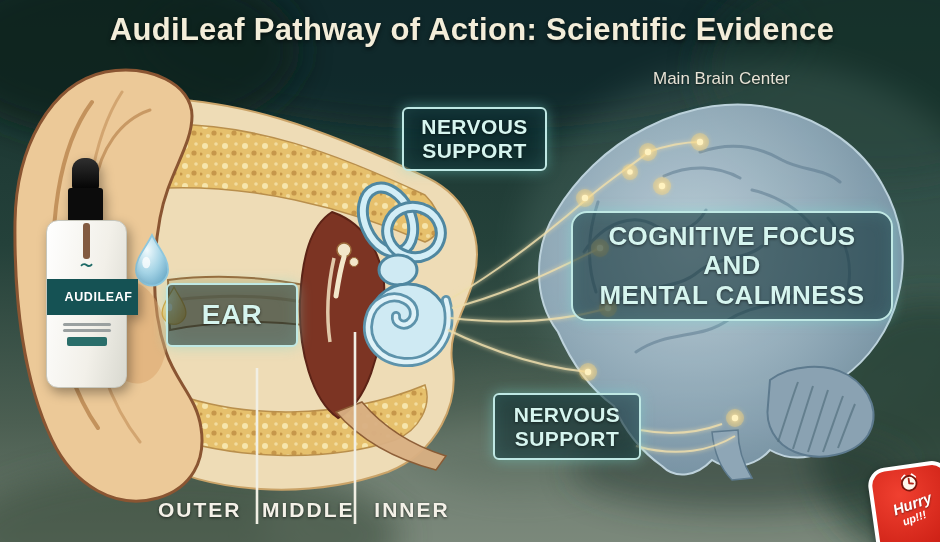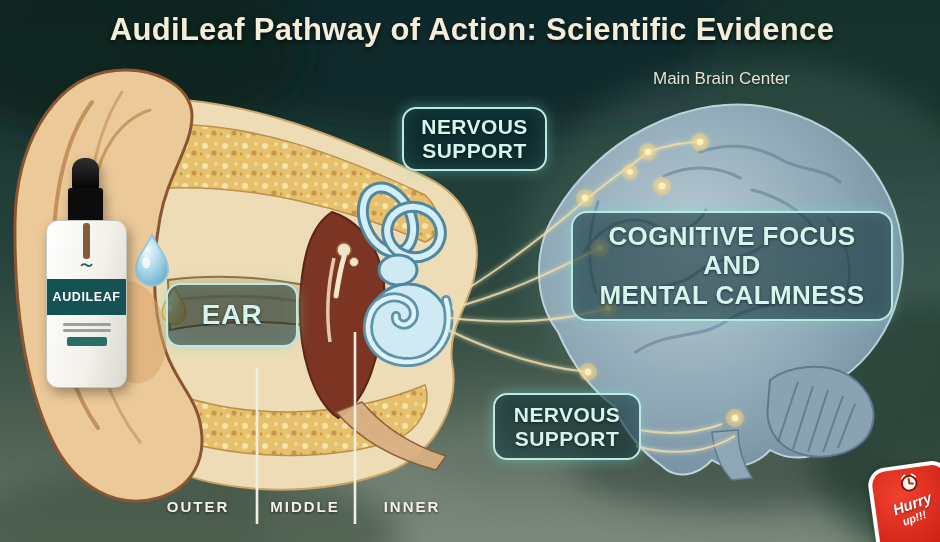--- a/index.html
+++ b/index.html
@@ -8,49 +8,49 @@
   .stage svg.scene{position:absolute;left:0;top:0;}
 
   .title{position:absolute;top:10px;left:0;width:100%;margin:2px;text-align:center;
          font-size:31px;font-weight:800;color:#f3edd9;letter-spacing:.3px;
          text-shadow:0 2px 4px rgba(0,0,0,.6);}
 
   .brain-caption{position:absolute;left:653px;top:69px;font-size:17px;color:#e7e3d6;
          text-shadow:0 1px 2px rgba(0,0,0,.55);text-align:right;}
 
   .callout{position:absolute;display:flex;flex-direction:column;align-items:center;justify-content:center;
-         background:rgba(8,42,46,.58);border:2px solid #bfe8e4;border-radius:14px;
+         background:rgba(8,42,46,.58);border:2px solid #bfe8e4;border-radius:6px;
          box-shadow:0 0 14px rgba(120,220,210,.45), inset 0 0 18px rgba(120,220,210,.14);
          color:#d6f5ef;font-weight:bold;line-height:1.12;letter-spacing:.4px;
          text-shadow:0 1px 3px rgba(0,0,0,.55);text-align:center;}
   .nervous-top{left:402px;top:107px;width:141px;height:60px;font-size:21px;}
   .cognitive{left:571px;top:211px;width:318px;height:106px;font-size:26px;border-radius:16px;}
   .ear-comfort{left:166px;top:283px;width:128px;height:60px;font-size:28px;}
   .nervous-bottom{left:493px;top:393px;width:144px;height:63px;font-size:21px;}
 
-  .sec{position:absolute;top:498px;font-size:15px;font-weight:bold;color:#f4f1e8;
+  .sec{position:absolute;top:498px;font-size:21px;font-weight:bold;color:#f4f1e8;
        letter-spacing:2px;text-align:center;text-shadow:0 1px 3px rgba(0,0,0,.6);}
   .sec-outer{left:158px;width:80px;}
   .sec-middle{left:262px;width:86px;}
   .sec-inner{left:372px;width:80px;}
 
   .bottle{position:absolute;left:44px;top:158px;width:84px;height:230px;
           filter:drop-shadow(3px 5px 6px rgba(0,0,0,.35));}
   .bulb{position:absolute;left:28px;top:0;width:27px;height:34px;
         background:linear-gradient(#2f2f2f,#000);border-radius:12px 12px 6px 6px;}
   .collar{position:absolute;left:24px;top:30px;width:35px;height:34px;background:#0c0c0c;border-radius:3px;}
   .bbody{position:absolute;left:2px;top:62px;width:79px;height:166px;
         background:linear-gradient(100deg,#ffffff 0%,#f2f0e9 60%,#d9d9d0 100%);
         border:1px solid #c6c6bc;border-radius:12px;}
   .pipette{position:absolute;left:36px;top:2px;width:7px;height:36px;background:#6e4022;border-radius:3px;opacity:.85;}
   .squiggle{position:absolute;top:38px;left:0;width:100%;text-align:center;color:#1d6a66;
         font-size:13px;font-weight:bold;line-height:1;}
   .band{position:absolute;left:0;top:58px;width:100%;height:36px;background:#155254;
         display:flex;align-items:center;justify-content:center;color:#fff;
-        font-size:12.5px;font-weight:bold;letter-spacing:.6px;}
+        font-size:12.5px;font-weight:bold;letter-spacing:.6px;padding-left:12px;}
   .fineprint{position:absolute;top:102px;left:0;width:100%;display:flex;flex-direction:column;align-items:center;gap:3px;}
   .fineprint i{width:48px;height:3px;background:#9aa0a0;border-radius:2px;}
   .fineprint b{width:40px;height:9px;background:#2a6e6a;border-radius:2px;margin-top:2px;}
 
   .badge-wrap{position:absolute;left:872px;top:464px;width:82px;height:92px;transform:rotate(-8deg);
         background:#fff;border-radius:18px;padding:4px;box-sizing:border-box;
         box-shadow:0 2px 8px rgba(0,0,0,.4);}
   .badge{width:100%;height:100%;background:radial-gradient(circle at 35% 30%, #f04030,#c61a10);
         border-radius:14px;display:flex;flex-direction:column;align-items:center;
         justify-content:flex-start;padding-top:4px;box-sizing:border-box;}

